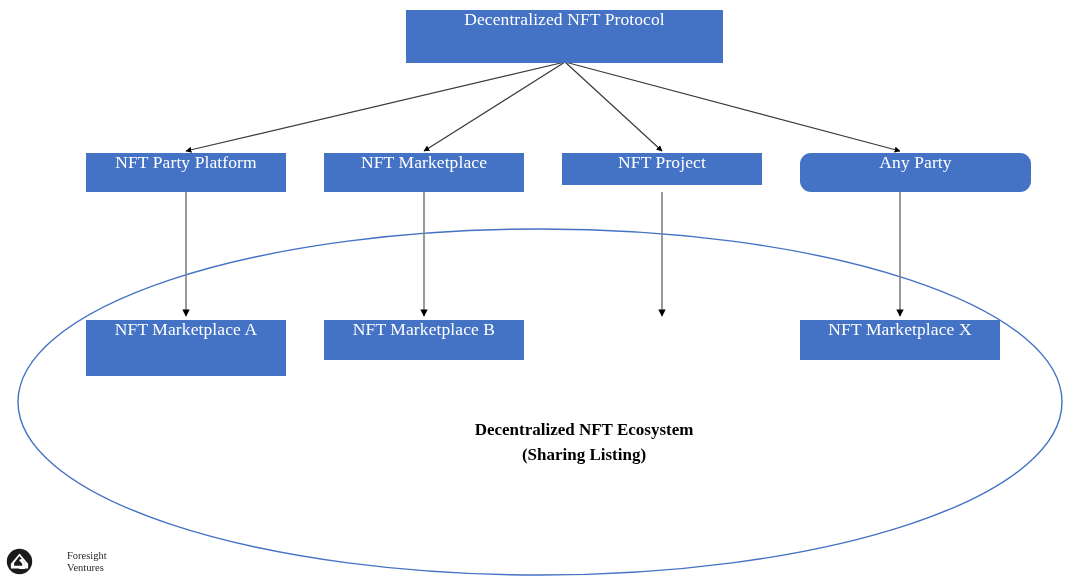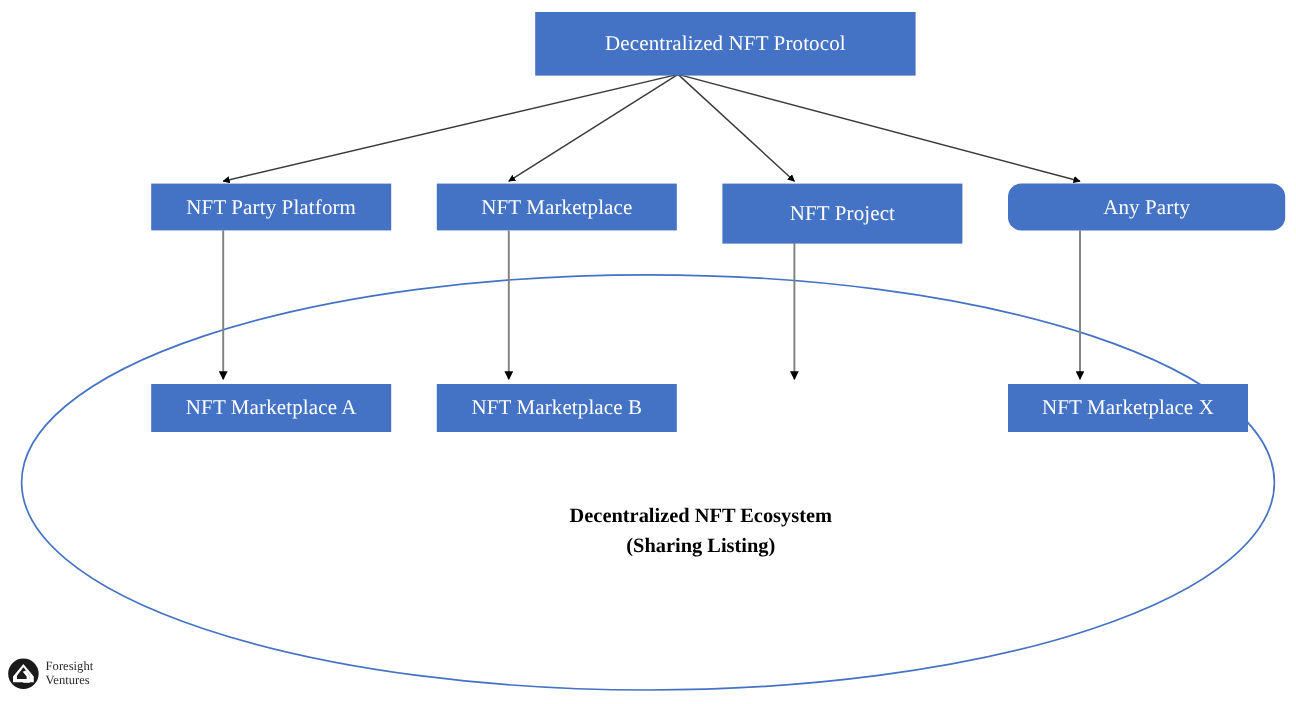--- a/index.html
+++ b/index.html
@@ -23,50 +23,49 @@
     left: 0;
     top: 0;
     width: 1080px;
     height: 587px;
   }
   .node-box {
     position: absolute;
     background: #4472C4;
     color: #ffffff;
     display: flex;
-    align-items: center;
     justify-content: center;
     font-family: "Liberation Serif", "DejaVu Serif", serif;
     font-size: 17.5px;
     line-height: 1.1;
     letter-spacing: 0.1px;
     white-space: nowrap;
     box-sizing: border-box;
     z-index: 5;
-    margin-left: 40px;
   }
   .ellipse-label {
     position: absolute;
     text-align: center;
     font-family: "Liberation Serif", "DejaVu Serif", serif;
     font-weight: bold;
     font-size: 17px;
     color: #000000;
     line-height: 1.45;
     z-index: 4;
     white-space: nowrap;
     margin-left: 44px;
   }
   .logo {
     position: absolute;
     left: 6px;
     top: 548px;
     display: flex;
     align-items: center;
     z-index: 6;
+    gap: 29px;
   }
   .logo-mark {
     width: 27px;
     height: 27px;
     flex: 0 0 auto;
   }
   .logo-text {
     margin-left: 5px;
     font-family: "Liberation Serif", "DejaVu Serif", serif;
     font-size: 10.5px;
@@ -108,28 +107,28 @@
   <div class="node-box" style="left:406px; top:10px; width:317px; height:53px;">
     <span>Decentralized NFT Protocol</span>
   </div>
 
   <div class="node-box" style="left:86px; top:153px; width:200px; height:39px;">
     <span>NFT Party Platform</span>
   </div>
   <div class="node-box" style="left:324px; top:153px; width:200px; height:39px;">
     <span>NFT Marketplace</span>
   </div>
-  <div class="node-box" style="left:562px; top:153px; width:200px; height:50px;">
+  <div class="node-box" style="left:562px; top:153px; width:200px; height:32px;">
     <span>NFT Project</span>
   </div>
   <div class="node-box" style="left:800px; top:153px; width:231px; height:39px;border-radius:11px;">
     <span>Any Party</span>
   </div>
 
-  <div class="node-box" style="left:86px; top:320px; width:200px; height:40px;">
+  <div class="node-box" style="left:86px; top:320px; width:200px; height:56px;">
     <span>NFT Marketplace A</span>
   </div>
   <div class="node-box" style="left:324px; top:320px; width:200px; height:40px;">
     <span>NFT Marketplace B</span>
   </div>
   <div class="node-box" style="left:800px; top:320px; width:200px; height:40px;">
     <span>NFT Marketplace X</span>
   </div>
 
   <div class="ellipse-label" style="left:0px; top:418px; width:1080px;">

